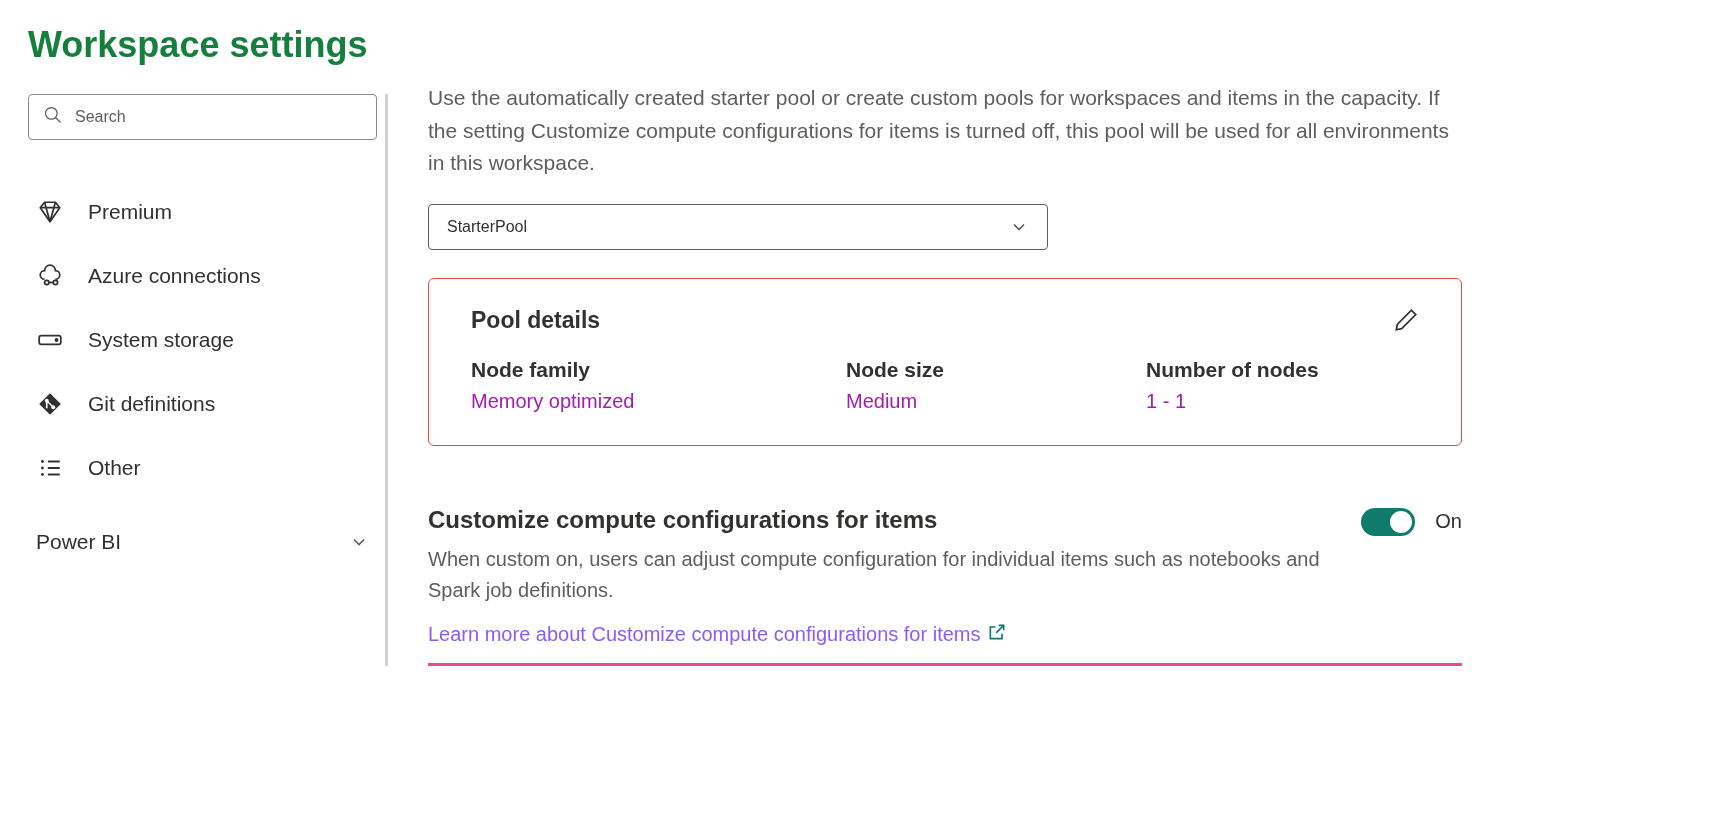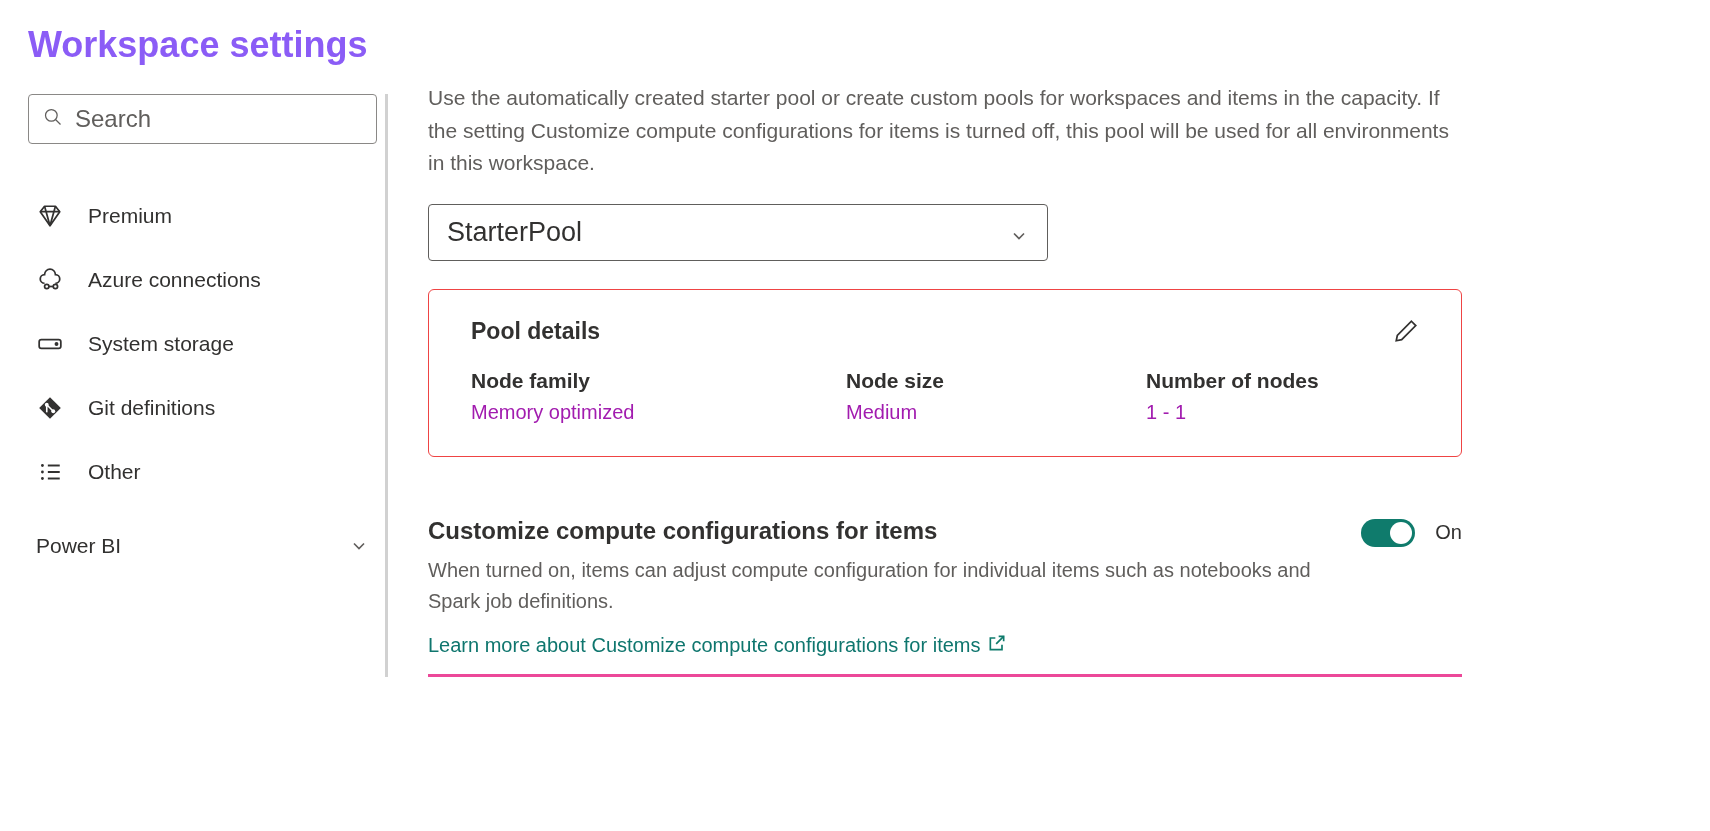--- a/index.html
+++ b/index.html
@@ -14,21 +14,21 @@
       font-size: 16px;
     }
     .container {
       padding: 24px 28px;
       width: 1710px;
     }
     .page-title {
       font-size: 36px;
       font-weight: 700;
       margin-bottom: 28px;
-      color: #8b5cf6;
+      color: #15803d;
     }
     .layout {
       display: flex;
       gap: 0;
     }
     .sidebar {
       width: 360px;
       flex-shrink: 0;
       border-right: 3px solid #d1d1d1;
       padding-right: 8px;
@@ -43,21 +43,21 @@
     }
     .search-box svg {
       width: 20px;
       height: 20px;
       margin-right: 12px;
       flex-shrink: 0;
     }
     .search-box input {
       border: none;
       outline: none;
-      font-size: 24px;
+      font-size: 16px;
       color: #605e5c;
       width: 100%;
       background: transparent;
     }
     .search-box input::placeholder {
       color: #605e5c;
     }
     .nav-list {
       list-style: none;
     }
@@ -108,21 +108,21 @@
       margin-bottom: 24px;
     }
     .dropdown {
       display: flex;
       align-items: center;
       justify-content: space-between;
       border: 1px solid #605e5c;
       border-radius: 4px;
       padding: 12px 18px;
       width: 620px;
-      font-size: 27px;
+      font-size: 16px;
       cursor: pointer;
       margin-bottom: 28px;
     }
     .dropdown .chev {
       width: 20px;
       height: 20px;
     }
     .pool-card {
       border: 1px solid #ef4444;
       border-radius: 6px;
@@ -183,21 +183,21 @@
       font-size: 20px;
       color: #605e5c;
       line-height: 1.55;
       margin-bottom: 16px;
       max-width: 940px;
     }
     .learn-link {
       display: inline-flex;
       align-items: center;
       gap: 6px;
-      color: #0f766e;
+      color: #8b5cf6;
       font-size: 20px;
       text-decoration: none;
       cursor: pointer;
       justify-content: center;
     }
     .learn-link svg {
       width: 20px;
       height: 20px;
     }
     .toggle-wrap {
@@ -355,21 +355,21 @@
           <div class="pool-col c3">
             <div class="pool-label">Number of nodes</div>
             <div class="pool-value">1 - 1</div>
           </div>
         </div>
       </div>
 
       <div class="setting-row">
         <div class="setting-left">
           <div class="setting-title">Customize compute configurations for items</div>
-          <div class="setting-desc">When turned on, items can adjust compute configuration for individual items such as notebooks and Spark job definitions.</div>
+          <div class="setting-desc">When custom on, users can adjust compute configuration for individual items such as notebooks and Spark job definitions.</div>
           <a class="learn-link">
             <span>Learn more about Customize compute configurations for items</span>
             <span>
               <svg viewBox="0 0 24 24" fill="none" stroke="#0f7b6c" stroke-width="2">
                 <path d="M14 4 L20 4 L20 10"></path>
                 <line x1="20" y1="4" x2="11" y2="13"></line>
                 <path d="M18 14 L18 20 L4 20 L4 6 L10 6"></path>
               </svg>
             </span>
           </a>

